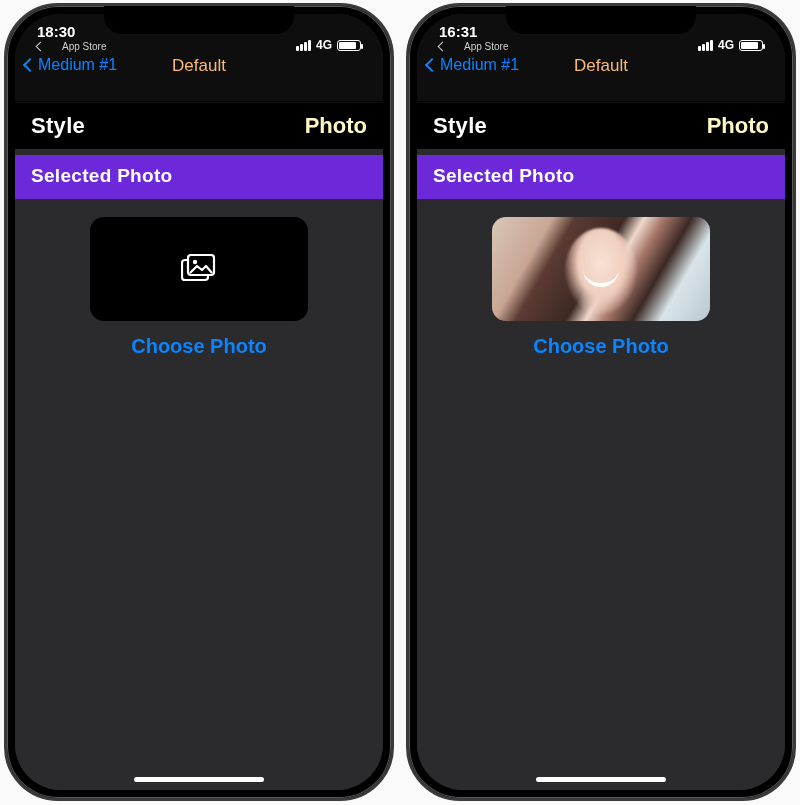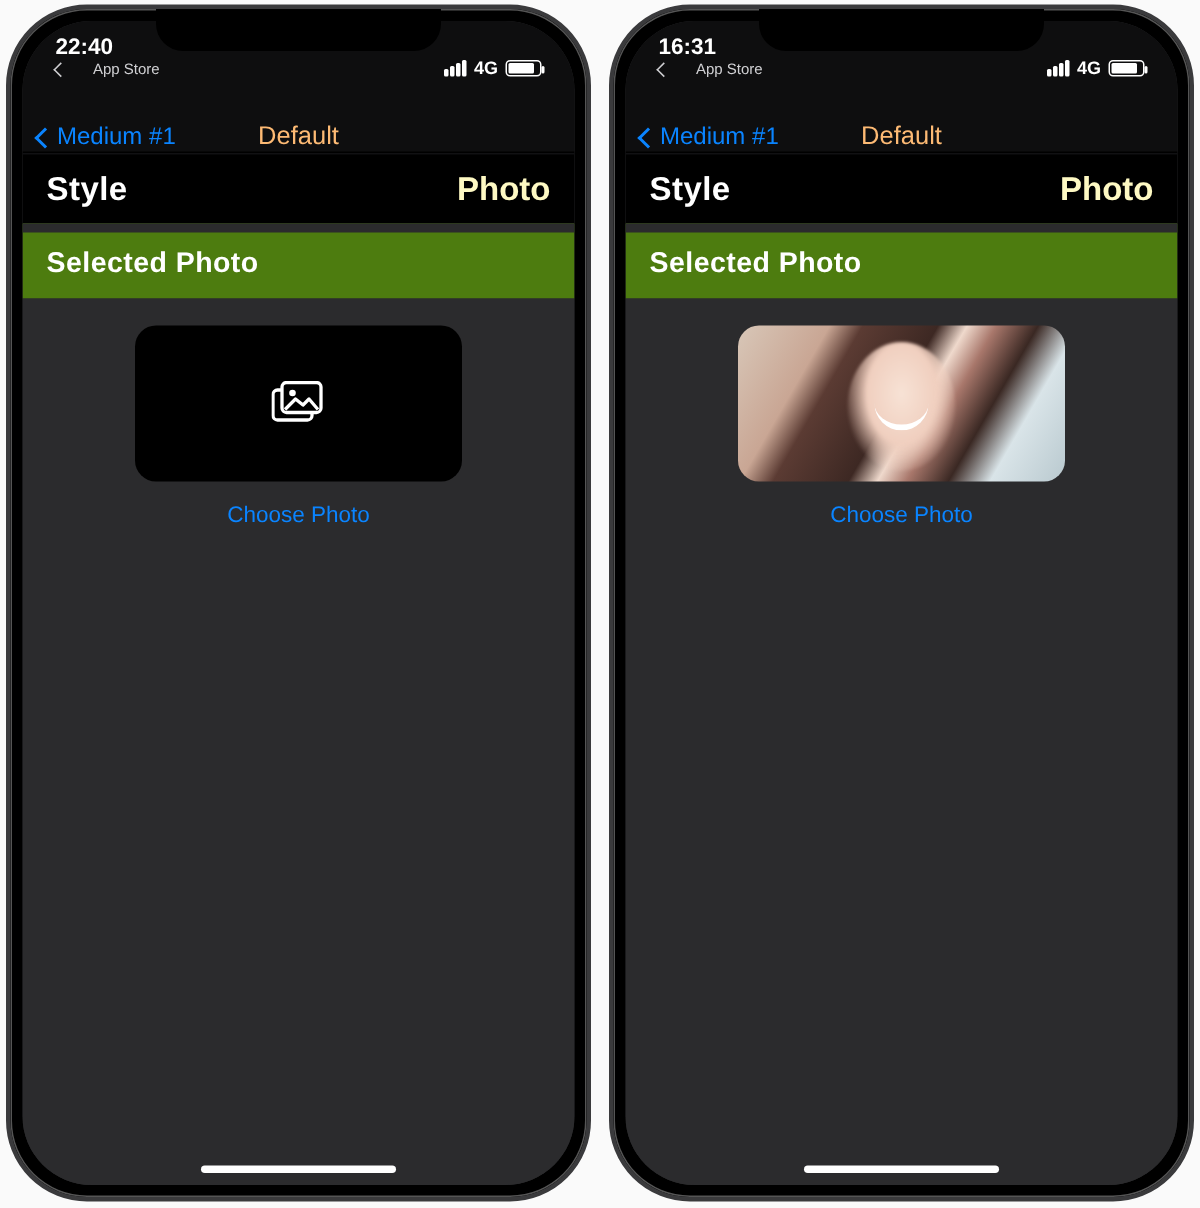--- a/index.html
+++ b/index.html
@@ -63,40 +63,40 @@
   .signal i{width:2.5px;background:#fff;border-radius:1px;}
   .signal i:nth-child(1){height:5px}.signal i:nth-child(2){height:7px}
   .signal i:nth-child(3){height:9px}.signal i:nth-child(4){height:11px}
   .net{font-size:12px;font-weight:600;}
   .battery{width:24px;height:11px;border:1px solid #fff;border-radius:3px;position:relative;}
   .battery::after{content:"";position:absolute;right:-3px;top:3px;width:2px;height:5px;background:#fff;border-radius:1px;}
   .battery i{position:absolute;left:1px;top:1px;bottom:1px;width:75%;background:#fff;border-radius:1px;}
 
   .nav-bar{
     height:46px;background:var(--header);
-    display:flex;align-items:flex-end;
+    display:flex;align-items:flex-start;
     padding:0 10px;
     position:relative;
     border-bottom:1px solid #000;
   }
   .nav-back{display:flex;align-items:center;gap:3px;color:var(--accent);font-size:16px;font-weight:500;}
   .nav-title{position:absolute;left:50%;transform:translateX(-50%);color:#fdba74;font-size:17px;font-weight:400;}
 
   .section-row{
     background:#000;
     display:flex;justify-content:space-between;align-items:center;
     padding:10px 16px;
     font-size:22px;
     border-top:1px solid #111113;
   }
   .section-row .label{color:#fff;font-weight:800;letter-spacing:.3px;}
   .section-row .value{color:#fef9c3;font-weight:700;}
 
   .section-header{
-    background:#4d7c0f;
+    background:#6d28d9;
     color:#fff;font-size:19px;font-weight:800;
     padding:10px 16px 12px;
     border-top:6px solid var(--panel-light);
     letter-spacing:.3px;
   }
 
   .content{
     flex:1;
     background:var(--panel-light);
     display:flex;flex-direction:column;align-items:center;
@@ -121,41 +121,41 @@
     filter:blur(1px);
   }
   .preview.has-photo::after{
     
     content:"";position:absolute;left:50%;top:58%;width:36px;height:16px;
     transform:translate(-50%,-50%);
     border-bottom:4px solid #fff;border-radius:0 0 30px 30px;
   }
   .choose-link{
     margin-top:14px;
-    color:var(--accent);font-size:15px;font-weight:400;
+    color:var(--accent);font-size:20px;font-weight:700;
   }
 
   .home-indicator{
     position:absolute;bottom:8px;left:50%;transform:translateX(-50%);
     width:130px;height:5px;background:#fff;border-radius:3px;
   }
 
   .chevron{display:inline-block;width:10px;height:10px;border-left:2.5px solid currentColor;border-bottom:2.5px solid currentColor;transform:rotate(45deg);}
   .caret{display:inline-block;width:7px;height:7px;border-left:1.5px solid currentColor;border-bottom:1.5px solid currentColor;transform:rotate(45deg);}
 </style>
 </head>
 <body>
 
 <div class="phone">
   <div class="notch"></div>
   <div class="screen">
 
     <div class="status-bar">
       <div class="status-left">
-        <span class="status-time">22:40</span>
+        <span class="status-time">18:30</span>
         <span class="status-back">
           <span class="caret"></span>
           <span>App Store</span>
         </span>
       </div>
       <div class="status-right">
         <span class="signal">
             <i></i>
             <i></i>
             <i></i>

